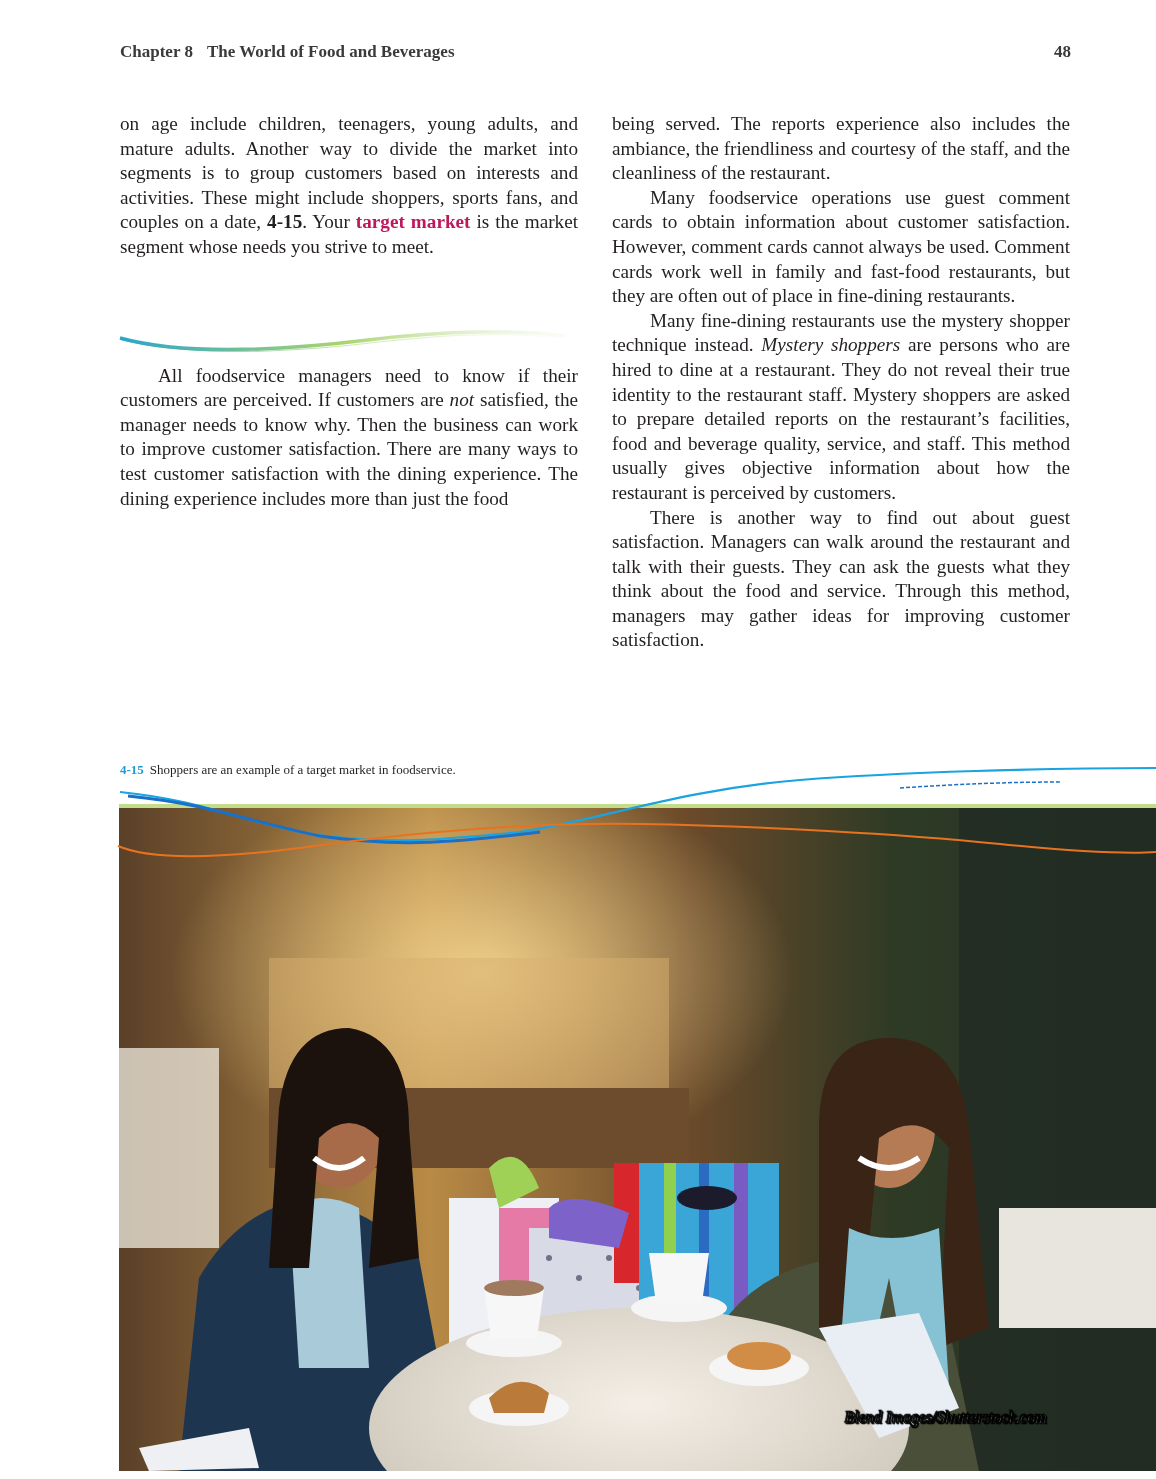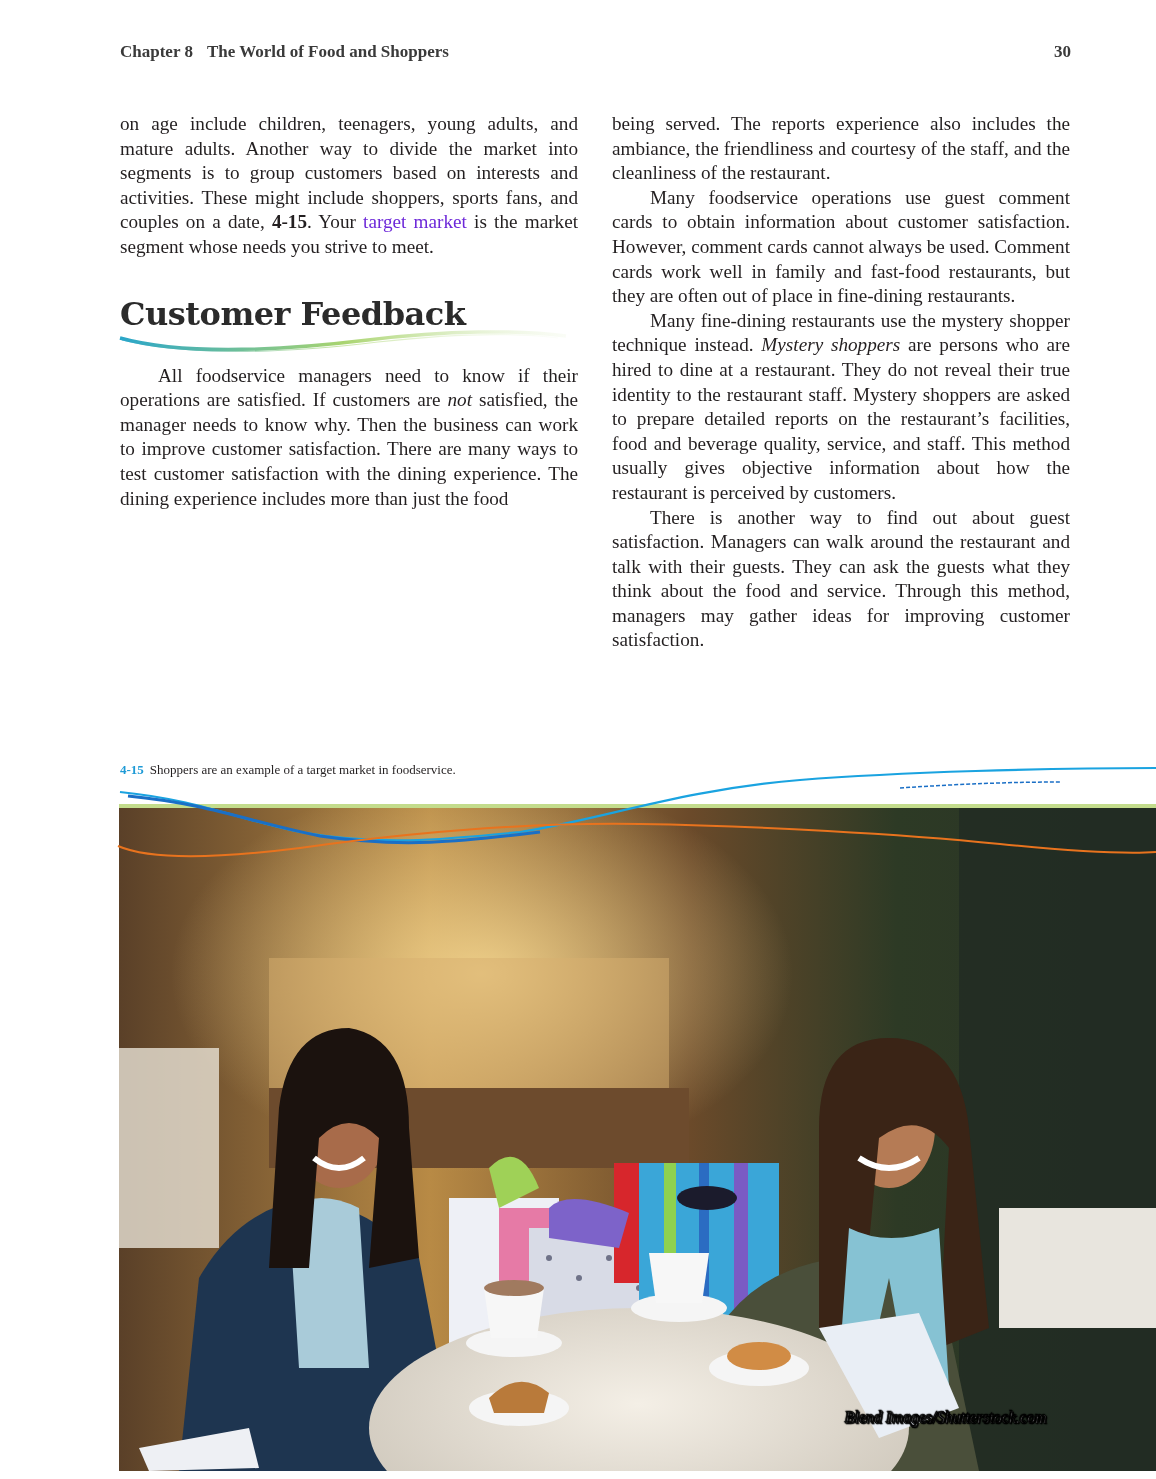--- a/index.html
+++ b/index.html
@@ -12,21 +12,21 @@
   .running-head .chap .num { margin-right:14px; }
   .running-head .pageno { position:absolute; right:0; top:2px; }
 
   .col { position:absolute; top:112px; width:458px;
     font-family:"Liberation Serif", serif; font-size:19.2px; line-height:24.6px;
     text-align:justify; color:#231f20; }
   .col-left { left:120px; }
   .col-right { left:612px; }
   .col p { margin:0; }
   .col p.indent { text-indent:38px; }
-  .kw { color:#6d28d9; font-weight:normal; }
+  .kw { color:#be185d; font-weight:bold; }
   .figref { font-weight:bold; }
   em { }
 
   .section-head { position:relative; margin-top:34px; height:70px; }
   .section-head h2 { margin:0; font-family:"DejaVu Serif", serif; font-weight:bold;
     font-size:32px; letter-spacing:-0.5px; color:#2b2b2b; line-height:40px; }
   .section-head svg { position:absolute; left:-2px; top:30px; }
   .after-head { margin-top:12px; }
 
   .figure-caption { position:absolute; top:762px; left:120px;
@@ -40,44 +40,43 @@
     background:#3b2a1b; }
   .credit { position:absolute; left:726px; top:600px; font-family:"Liberation Serif", serif;
     font-style:italic; font-size:16px; color:#ffffff;
     text-shadow: 0 0 1px #000, 1px 1px 1px #000, -1px -1px 1px #000; }
 </style>
 </head>
 <body>
 
 <div class="running-head">
   <span class="chap">
-    <span class="num">Chapter 8</span><span>The World of Food and Shoppers</span>
+    <span class="num">Chapter 8</span><span>The World of Food and Beverages</span>
   </span>
-  <span class="pageno">30</span>
+  <span class="pageno">48</span>
 </div>
 
 <div class="col col-left">
   <p><span>on age include children, teenagers, young adults, and mature adults. Another way to divide the market into segments is to group customers based on interests and activities. These might include shoppers, sports fans, and couples on a date, </span><span class="figref">4-15</span><span>. Your </span><span class="kw">target market</span><span> is the market segment whose needs you strive to meet.</span></p>
 
   <div class="section-head">
-    <h2>Customer Feedback</h2>
     <svg width="450" height="30" viewBox="0 0 450 30">
       <defs>
         <linearGradient id="hg" x1="0" x2="1" y1="0" y2="0">
           <stop offset="0" stop-color="#2aa6c9"></stop>
           <stop offset="0.5" stop-color="#a9d46f"></stop>
           <stop offset="1" stop-color="#e6f2d4" stop-opacity="0.2"></stop>
         </linearGradient>
       </defs>
       <path d="M2,14 C60,30 150,28 250,16 C330,6 400,6 448,12" stroke="url(#hg)" stroke-width="3.5" fill="none"></path>
       <path d="M4,16 C70,32 160,30 260,18 C340,9 400,9 440,14" stroke="url(#hg)" stroke-width="1.2" fill="none" opacity="0.6"></path>
     </svg>
   </div>
 
-  <p class="indent after-head"><span>All foodservice managers need to know if their operations are satisfied. If customers are </span><em>not</em><span> satisfied, the manager needs to know why. Then the business can work to improve customer satisfaction. There are many ways to test customer satisfaction with the dining experience. The dining experience includes more than just the food</span></p>
+  <p class="indent after-head"><span>All foodservice managers need to know if their customers are perceived. If customers are </span><em>not</em><span> satisfied, the manager needs to know why. Then the business can work to improve customer satisfaction. There are many ways to test customer satisfaction with the dining experience. The dining experience includes more than just the food</span></p>
 </div>
 
 <div class="col col-right">
   <p>being served. The reports experience also includes the ambiance, the friendliness and courtesy of the staff, and the cleanliness of the restaurant.</p>
   <p class="indent">Many foodservice operations use guest comment cards to obtain information about customer satisfaction. However, comment cards cannot always be used. Comment cards work well in family and fast-food restaurants, but they are often out of place in fine-dining restaurants.</p>
   <p class="indent"><span>Many fine-dining restaurants use the mystery shopper technique instead. </span><em>Mystery shoppers</em><span> are persons who are hired to dine at a restaurant. They do not reveal their true identity to the restaurant staff. Mystery shoppers are asked to prepare detailed reports on the restaurant’s facilities, food and beverage quality, service, and staff. This method usually gives objective information about how the restaurant is perceived by customers.</span></p>
   <p class="indent">There is another way to find out about guest satisfaction. Managers can walk around the restaurant and talk with their guests. They can ask the guests what they think about the food and service. Through this method, managers may gather ideas for improving customer satisfaction.</p>
 </div>
 
 <div class="figure-caption">

